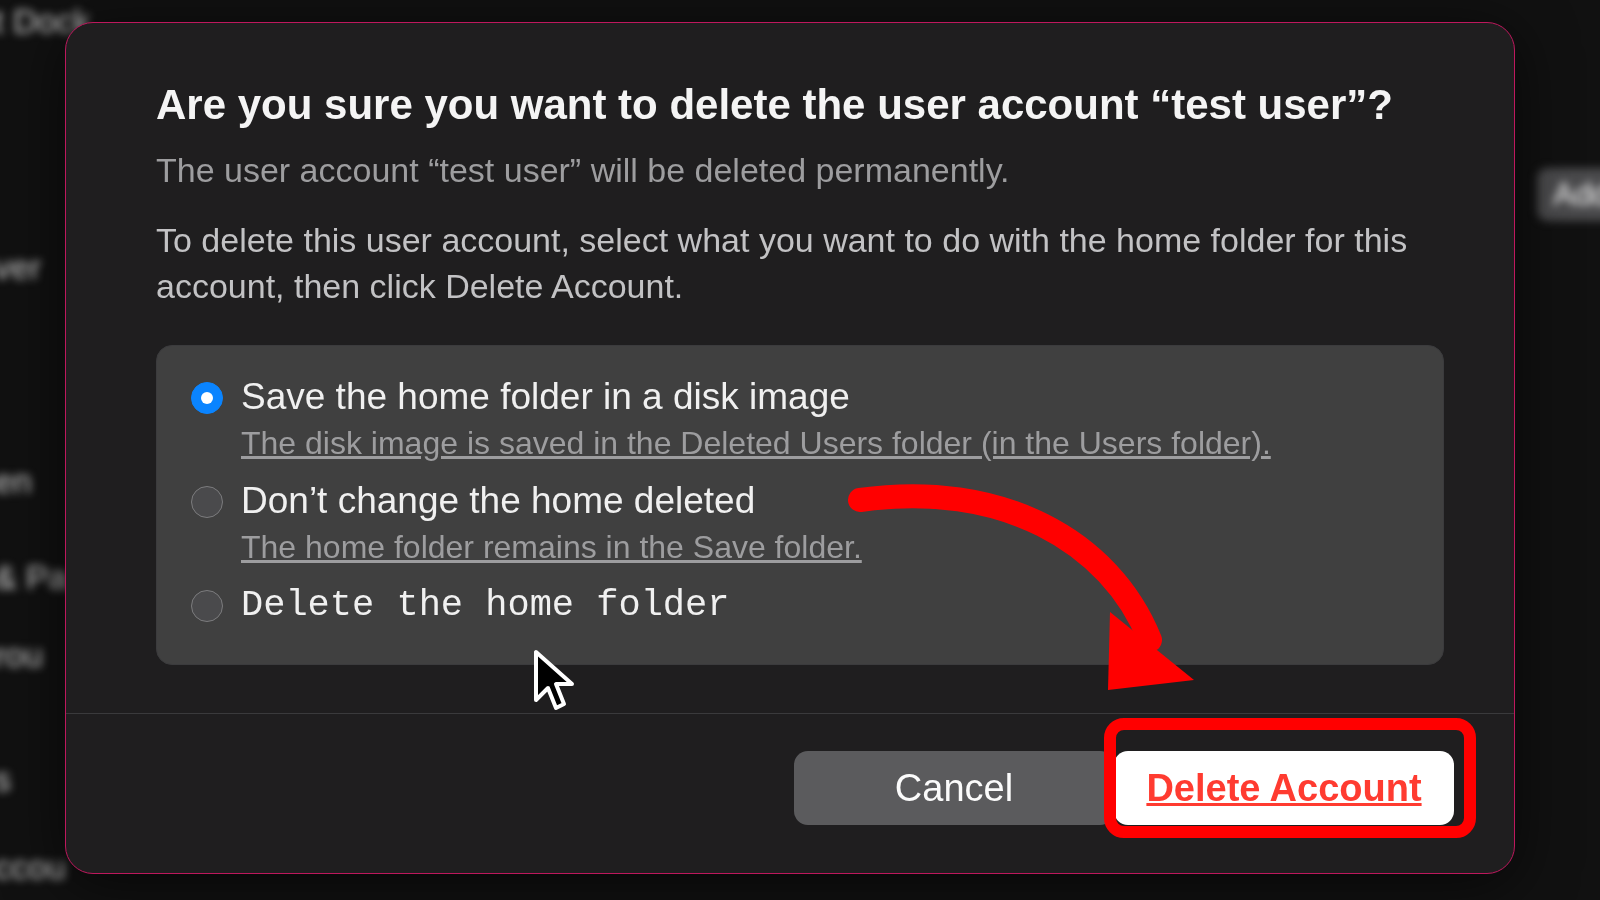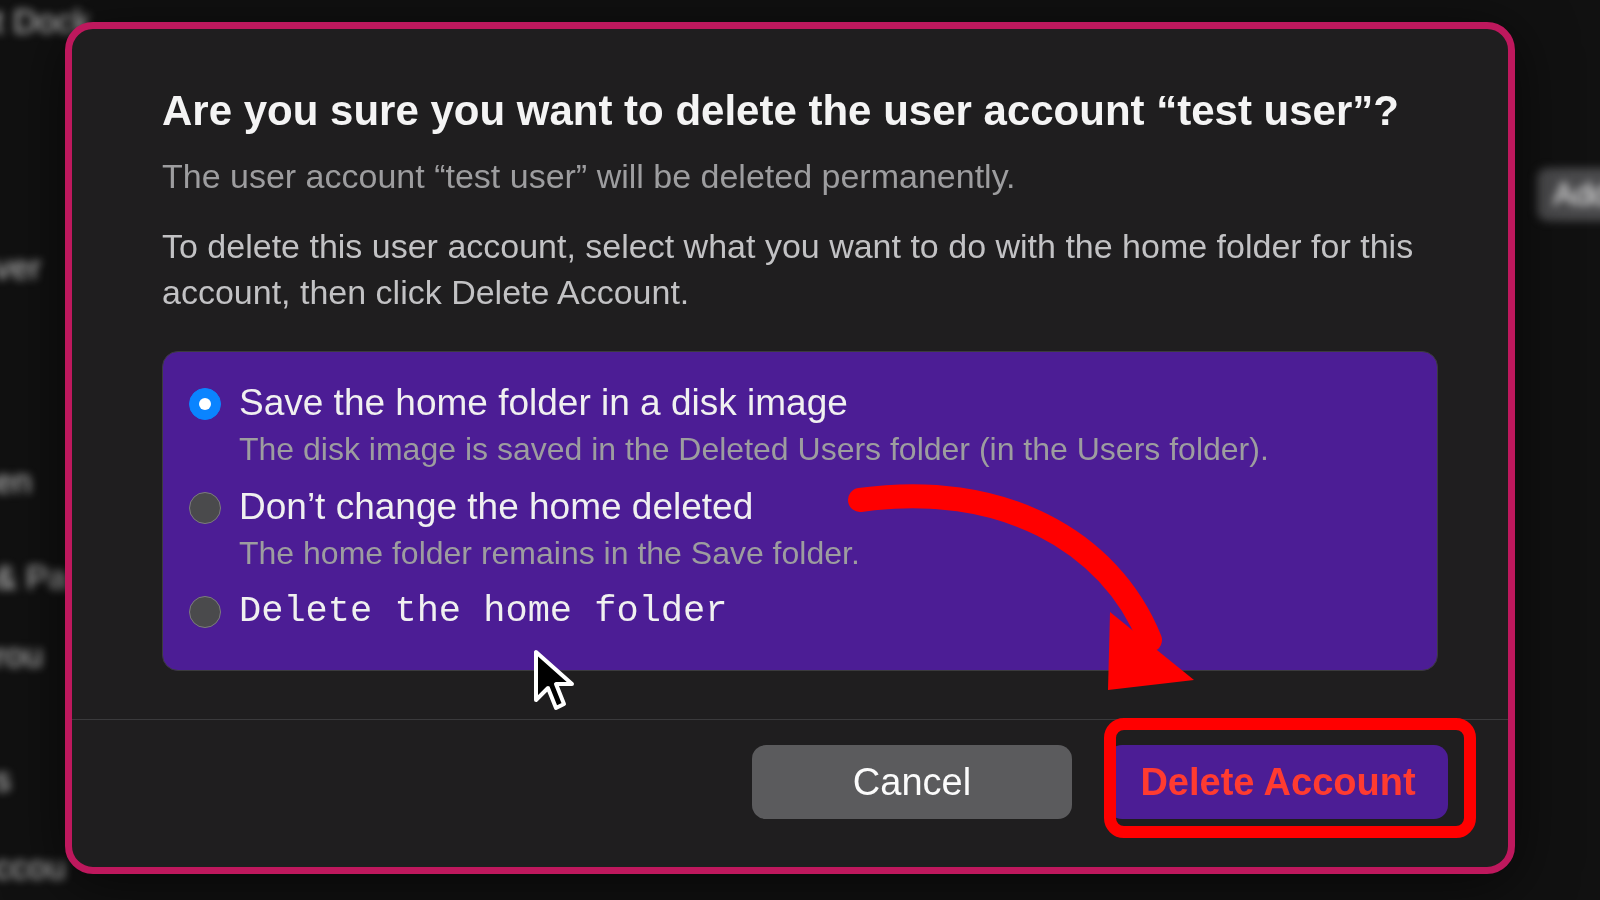--- a/index.html
+++ b/index.html
@@ -39,21 +39,21 @@
   }
 
   
   .dialog {
     position: absolute;
     left: 65px;
     top: 22px;
     width: 1450px;
     height: 852px;
     background: #1f1e1f;
-    border: 7px solid #be185d;
+    border: 1px solid #be185d;
     border-radius: 28px;
     box-sizing: border-box;
     padding: 56px 70px 0 90px;
     box-shadow: 0 10px 60px rgba(0,0,0,0.6);
   }
 
   .dialog-title {
     font-size: 42px;
     font-weight: 700;
     color: #f4f4f4;
@@ -72,22 +72,22 @@
     font-weight: 400;
     color: #c2c2c4;
     margin: 4px 0 36px 0;
     line-height: 1.35;
     max-width: 1260px;
   }
 
   .options-box {
     border: 1px solid #3b3b3d;
     border-radius: 16px;
-    padding: 28px 28px 28px 26px;
-    background: #4c1d95;
+    padding: 28px 28px 28px 34px;
+    background: #404040;
     box-sizing: border-box;
   }
 
   .option {
     display: flex;
     align-items: flex-start;
     gap: 18px;
     margin-bottom: 14px;
   }
   .option:last-child { margin-bottom: 8px; font-family: Liberation Mono, monospace; }
@@ -125,57 +125,58 @@
     font-weight: 500;
     color: #f0f0f0;
     line-height: 1.25;
   }
   .option-desc {
     font-size: 32px;
     font-weight: 400;
     color: #9d9d9f;
     line-height: 1.3;
     margin-top: 2px;
+    text-decoration: underline;
   }
 
   .footer-divider {
     position: absolute;
     left: 0; right: 0;
     top: 690px;
     height: 1px;
     background: #3a3a3c;
   }
 
   .button-row {
     position: absolute;
     right: 60px;
     bottom: 48px;
     display: flex;
-    gap: 36px;
   }
   .btn {
     min-width: 320px;
     height: 74px;
     border-radius: 14px;
     font-size: 38px;
     font-weight: 500;
     display: flex;
     align-items: center;
     justify-content: center;
     box-sizing: border-box;
   }
   .btn-cancel {
     background: #5b5b5d;
     color: #fbfbfb;
   }
   .btn-delete {
-    background: #4c1d95;
+    background: #ffffff;
     color: #ff3b30;
     font-weight: 700;
     width: 340px;
+    text-decoration: underline;
   }
 
   
   .annotation-layer {
     position: absolute;
     left: 0; top: 0;
     width: 1600px;
     height: 900px;
     pointer-events: none;
   }

